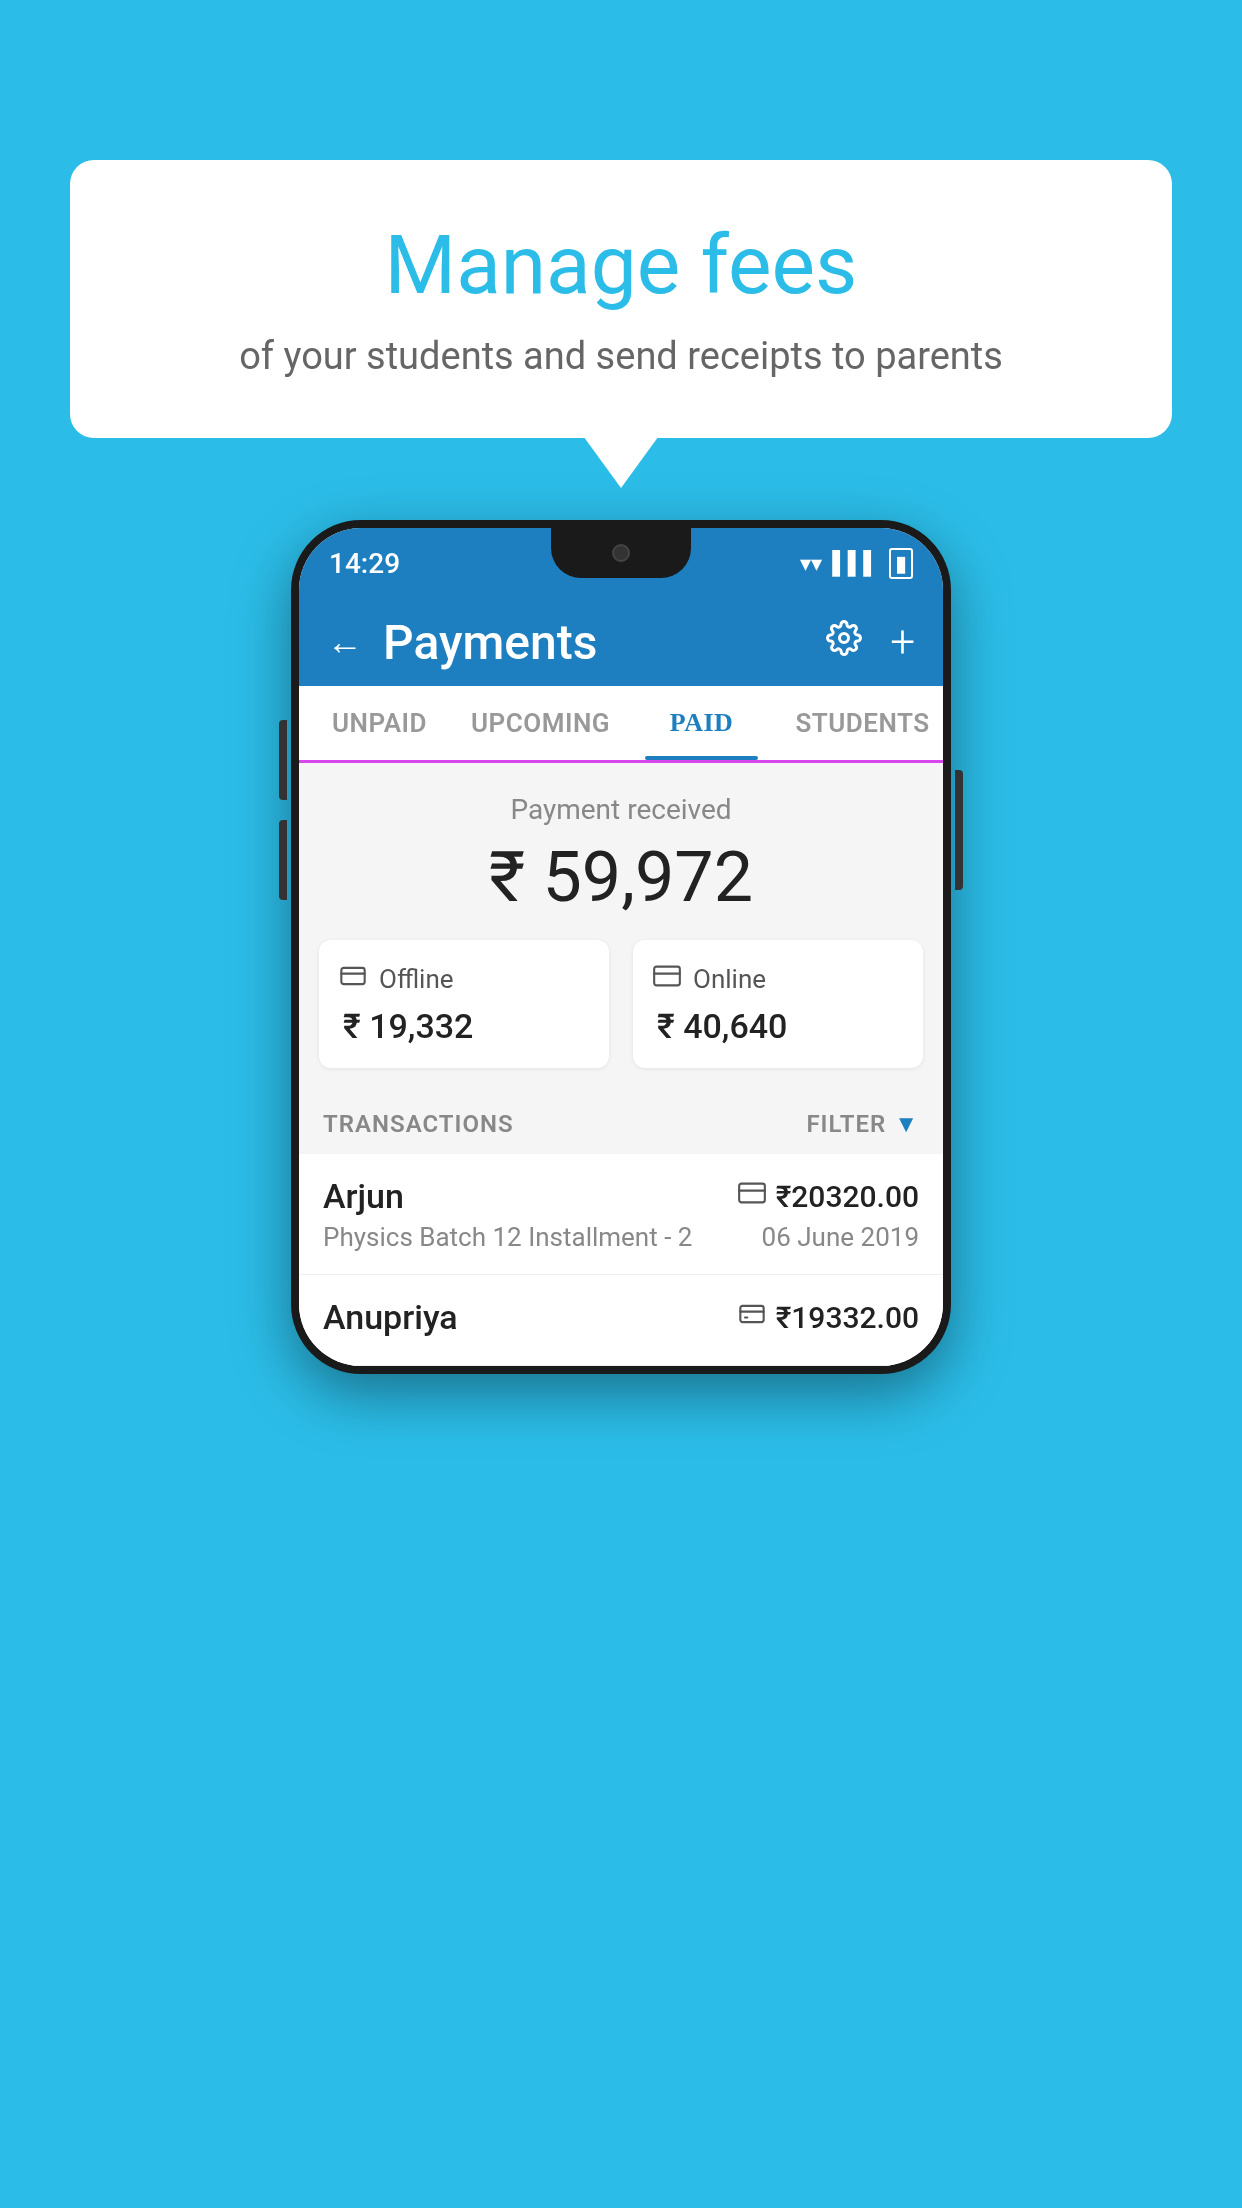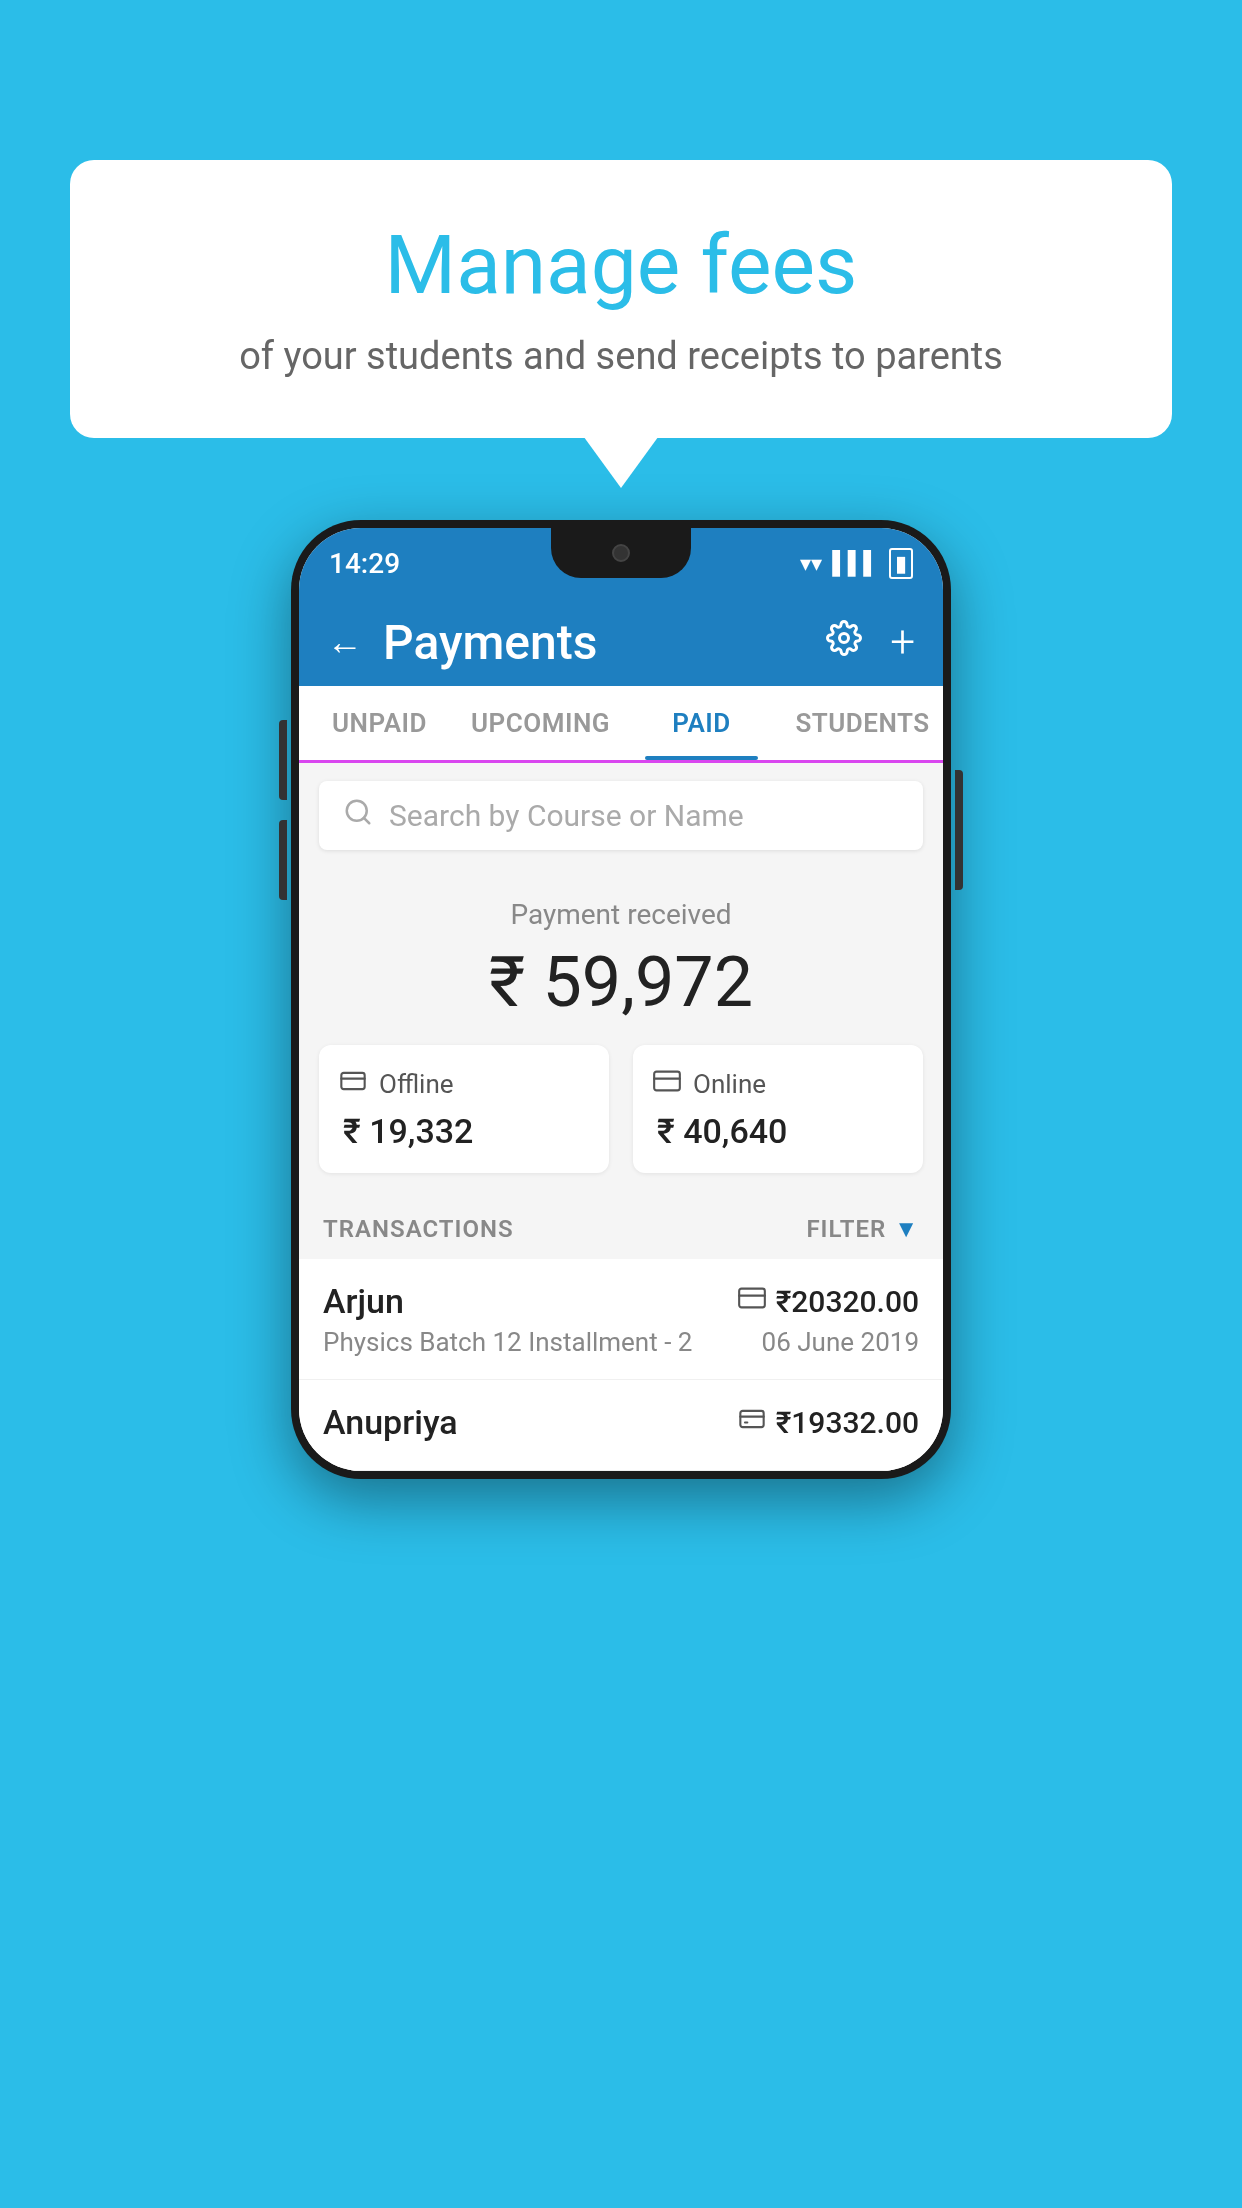--- a/index.html
+++ b/index.html
@@ -177,20 +177,21 @@
       font-size: 26px;
       font-weight: 600;
       color: #999;
       cursor: pointer;
       letter-spacing: 0.5px;
       position: relative;
     }
 
     .tab-item.active {
       color: #1E7FC0;
+      font-family: Liberation Serif, serif;
     }
 
     .tab-item.active::after {
       content: '';
       position: absolute;
       bottom: 0;
       left: 15%;
       right: 15%;
       height: 4px;
       background: #1E7FC0;
@@ -449,31 +450,20 @@
       </div>
     </div>
 
     <div class="tabs-bar">
       <div class="tab-item">UNPAID</div>
       <div class="tab-item">UPCOMING</div>
       <div class="tab-item active">PAID</div>
       <div class="tab-item">STUDENTS</div>
     </div>
 
-    <div class="search-container">
-      <div class="search-bar">
-        <span class="search-icon-span">
-          <svg width="30" height="30" viewBox="0 0 24 24" fill="none" stroke="#aaa" stroke-width="2" stroke-linecap="round" stroke-linejoin="round">
-            <circle cx="11" cy="11" r="8"></circle>
-            <line x1="21" y1="21" x2="16.65" y2="16.65"></line>
-          </svg>
-        </span>
-        <span class="search-placeholder">Search by Course or Name</span>
-      </div>
-    </div>
 
     <div class="payment-summary">
       <div class="payment-received-label">Payment received</div>
       <div class="payment-amount">₹ 59,972</div>
       <div class="payment-cards">
 
         <div class="payment-card">
           <div class="card-header">
             <span class="card-icon">
               <svg width="28" height="28" viewBox="0 0 24 24" fill="none" stroke="#555" stroke-width="1.8" stroke-linecap="round" stroke-linejoin="round">

